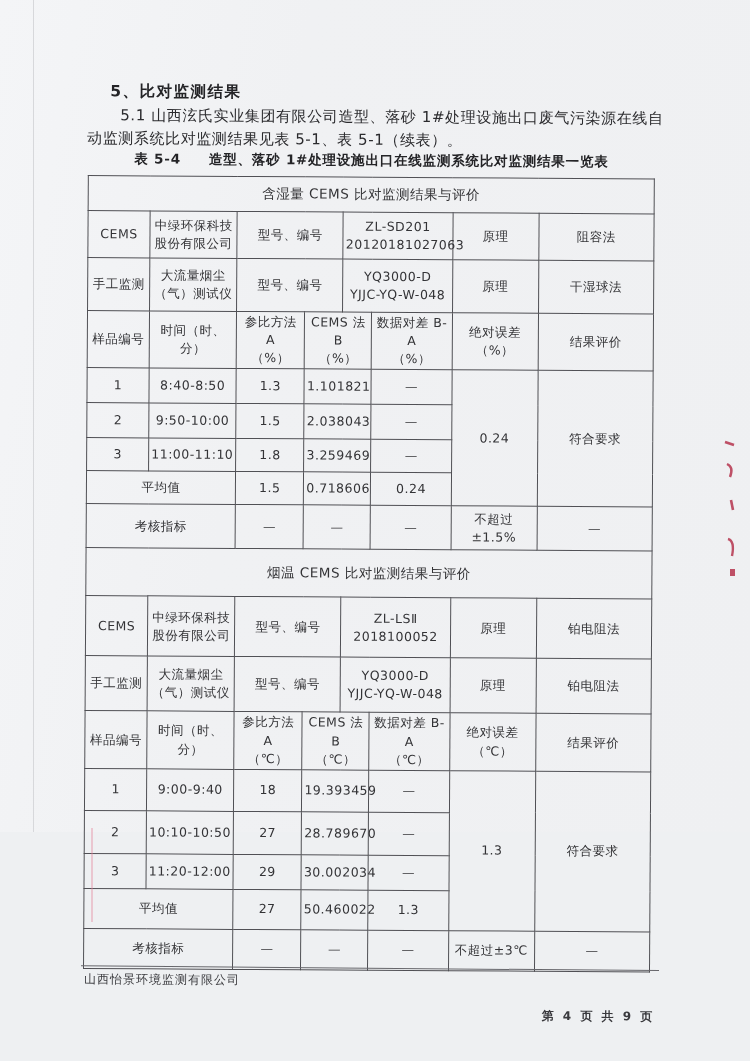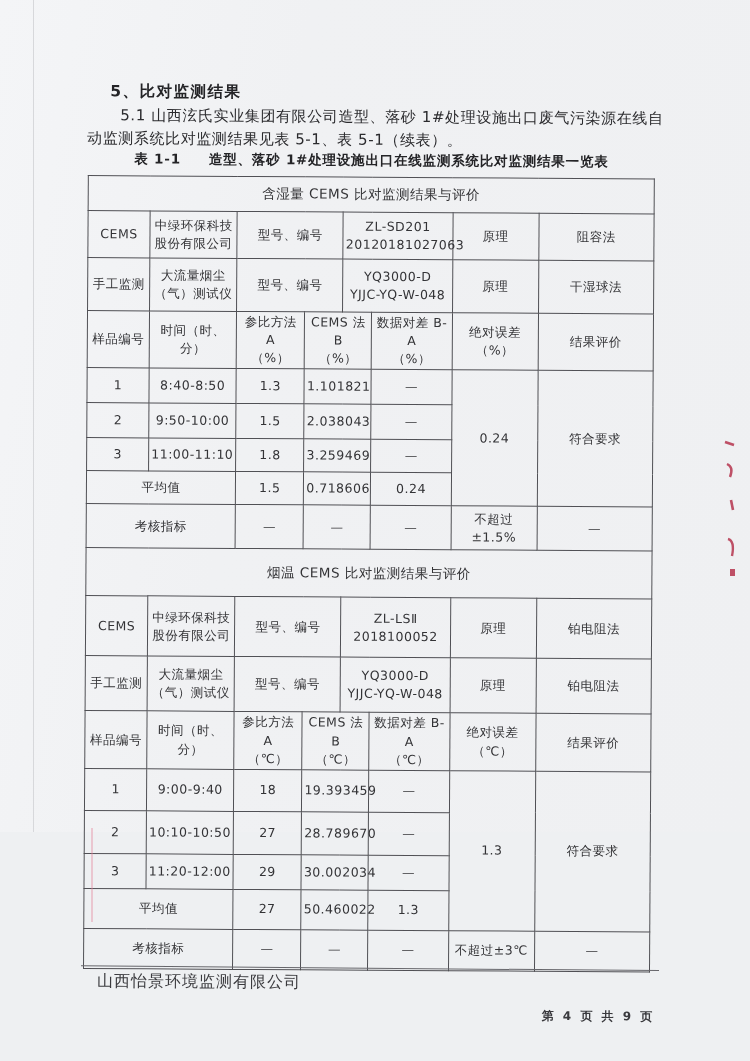--- a/index.html
+++ b/index.html
@@ -51,22 +51,22 @@
     padding: 1px 2px; letter-spacing: 0.5px;
   }
   td.title-cell { font-size: 13.5px; letter-spacing: 1.2px; }
   td.num { letter-spacing: 0.3px; }
   .footer-line {
     position: absolute; left: 86px; top: 966px; width: 578px;
     border-top: 1.5px solid #66666b;
     transform: rotate(0.12deg);
   }
   .footer-company {
-    position: absolute; left: 102px; top: 971px;
-    font-size: 16px; letter-spacing: 1px; color: #3a3a3e;
+    position: absolute; left: 89px; top: 971px;
+    font-size: 12px; letter-spacing: 1px; color: #3a3a3e;
   }
   .footer-page {
     position: absolute; left: 547px; top: 974px;
     font-size: 12px; letter-spacing: 2.5px; color: #3a3a3e; font-weight: bold; margin-top: 31px;
   }
   .red-marks { position: absolute; left: 718px; top: 434px; }
   .scan-artifact {
     position: absolute; left: 91px; top: 828px; width: 2px; height: 94px;
     background: rgba(228, 130, 152, 0.38);
   }
@@ -77,21 +77,21 @@
 <div class="page">
   <div class="page-edge"></div>
 
   <div class="sheet">
 
     <div class="heading">5、比对监测结果</div>
 
     <div class="para">5.1 山西泫氏实业集团有限公司造型、落砂 1#处理设施出口废气污染源在线自动监测系统比对监测结果见表 5-1、表 5-1（续表）。</div>
 
     <div class="caption">
-      <span>表 1-1</span>
+      <span>表 5-4</span>
       <span>造型、落砂 1#处理设施出口在线监测系统比对监测结果一览表</span>
     </div>
 
     <table class="cmp">
       <colgroup>
         <col style="width:62px">
           <col style="width:87px">
           <col style="width:68px">
           <col style="width:38px">
         <col style="width:29px">

